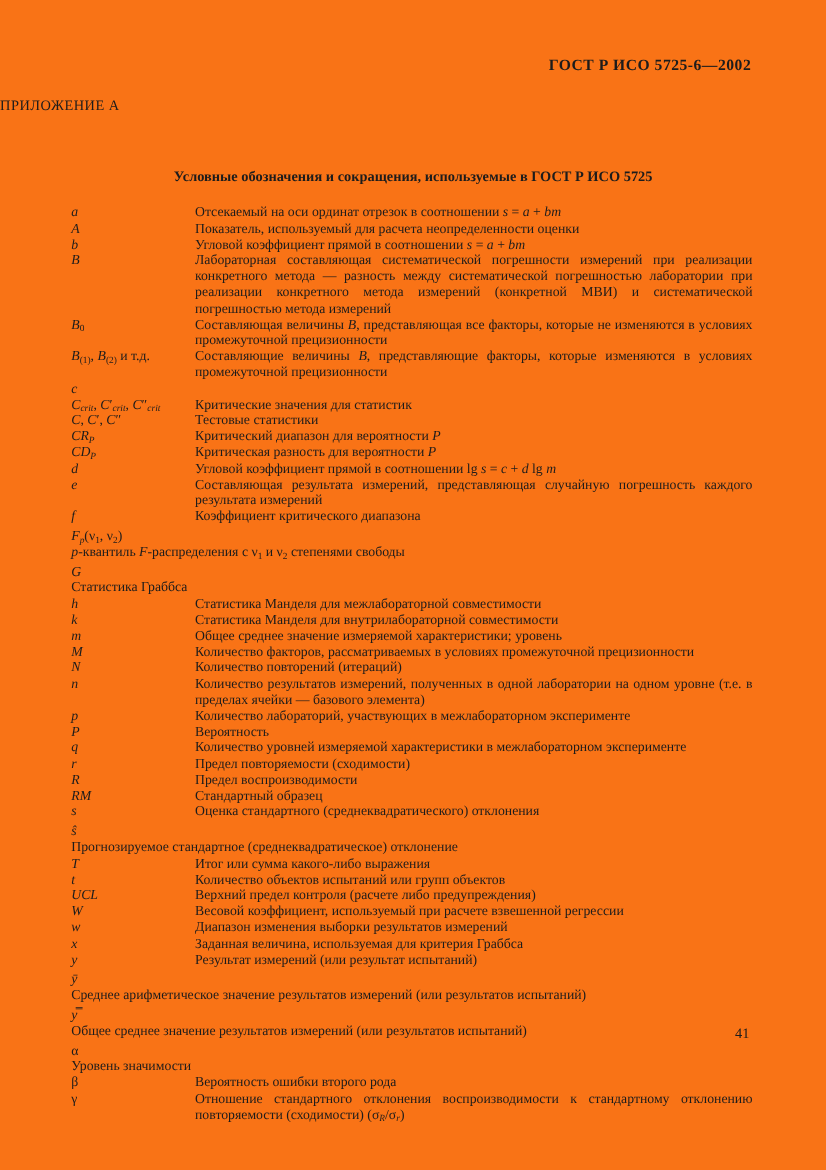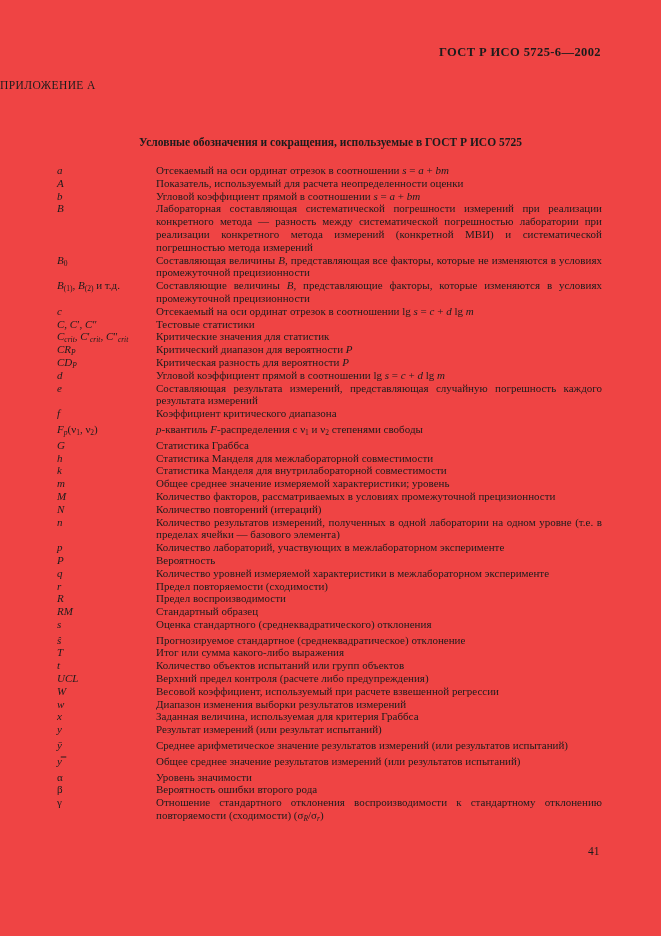--- a/index.html
+++ b/index.html
@@ -8,21 +8,21 @@
   }
   body {
     width: 661px; height: 936px;
     font-family: "Liberation Serif", "DejaVu Serif", serif;
     color: #1c1c1c;
     -webkit-font-smoothing: antialiased;
   }
   .page {
     position: relative;
     width: 661px; height: 936px;
-    background: #ef4444;
+    background: #f97316;
     overflow: hidden;
   }
   .doc-header {
     position: absolute;
     top: 45px; right: 60px;
     font-weight: 700;
     font-size: 12.5px;
     letter-spacing: 0.4px;
     white-space: nowrap;
   }
@@ -43,42 +43,41 @@
     font-size: 11.5px;
   }
   .symbols-list {
     position: absolute;
     top: 164px; left: 57px;
     width: 545px;
     font-size: 11px;
     line-height: 12.8px;
   }
   .row { display: flex; }
-  .row.gap { margin-top: 3px; }
+  .row.gap { margin-top: 3px; flex-direction: column; }
   .sym {
     flex: none;
     width: 99px;
     padding-right: 4px;
     box-sizing: border-box;
     white-space: nowrap;
   }
   .desc {
     flex: 1;
     text-align: justify;
   }
   sub {
     font-size: 7.5px;
     line-height: 0;
     vertical-align: -2px;
   }
   .page-number {
     position: absolute;
     top: 821px; left: 588px;
     font-size: 11.5px;
-    margin-top: 24px;
   }
 </style>
 </head>
 <body>
 
 <div class="page">
 
   <div class="doc-header">ГОСТ Р ИСО 5725-6—2002</div>
 
   <div class="appendix-block">
@@ -113,34 +112,33 @@
     <div class="desc">Составляющая величины <i>B</i>, представляющая все факторы, которые не изменяются в условиях промежуточной прецизионности</div>
   </div>
 
   <div class="row">
     <div class="sym"><i>B</i><sub>(1)</sub>, <i>B</i><sub>(2)</sub> и т.д.</div>
     <div class="desc">Составляющие величины <i>B</i>, представляющие факторы, которые изменяются в условиях промежуточной прецизионности</div>
   </div>
 
   <div class="row">
     <div class="sym"><i>c</i></div>
-    <div class="desc">Отсекаемый на оси ординат отрезок в соотношении lg <i>s</i> = <i>c</i> + <i>d</i> lg <i>m</i></div>
+  </div>
+
+  <div class="row">
+    <div class="sym"><i>C</i><sub><i>crit</i></sub>, <i>C</i>′<sub><i>crit</i></sub>, <i>C</i>″<sub><i>crit</i></sub></div>
+    <div class="desc">Критические значения для статистик</div>
   </div>
 
   <div class="row">
     <div class="sym"><i>C</i>, <i>C</i>′, <i>C</i>″</div>
     <div class="desc">Тестовые статистики</div>
   </div>
 
   <div class="row">
-    <div class="sym"><i>C</i><sub><i>crit</i></sub>, <i>C</i>′<sub><i>crit</i></sub>, <i>C</i>″<sub><i>crit</i></sub></div>
-    <div class="desc">Критические значения для статистик</div>
-  </div>
-
-  <div class="row">
     <div class="sym"><i>CR</i><sub><i>P</i></sub></div>
     <div class="desc">Критический диапазон для вероятности <i>P</i></div>
   </div>
 
   <div class="row">
     <div class="sym"><i>CD</i><sub><i>P</i></sub></div>
     <div class="desc">Критическая разность для вероятности <i>P</i></div>
   </div>
 
   <div class="row">

